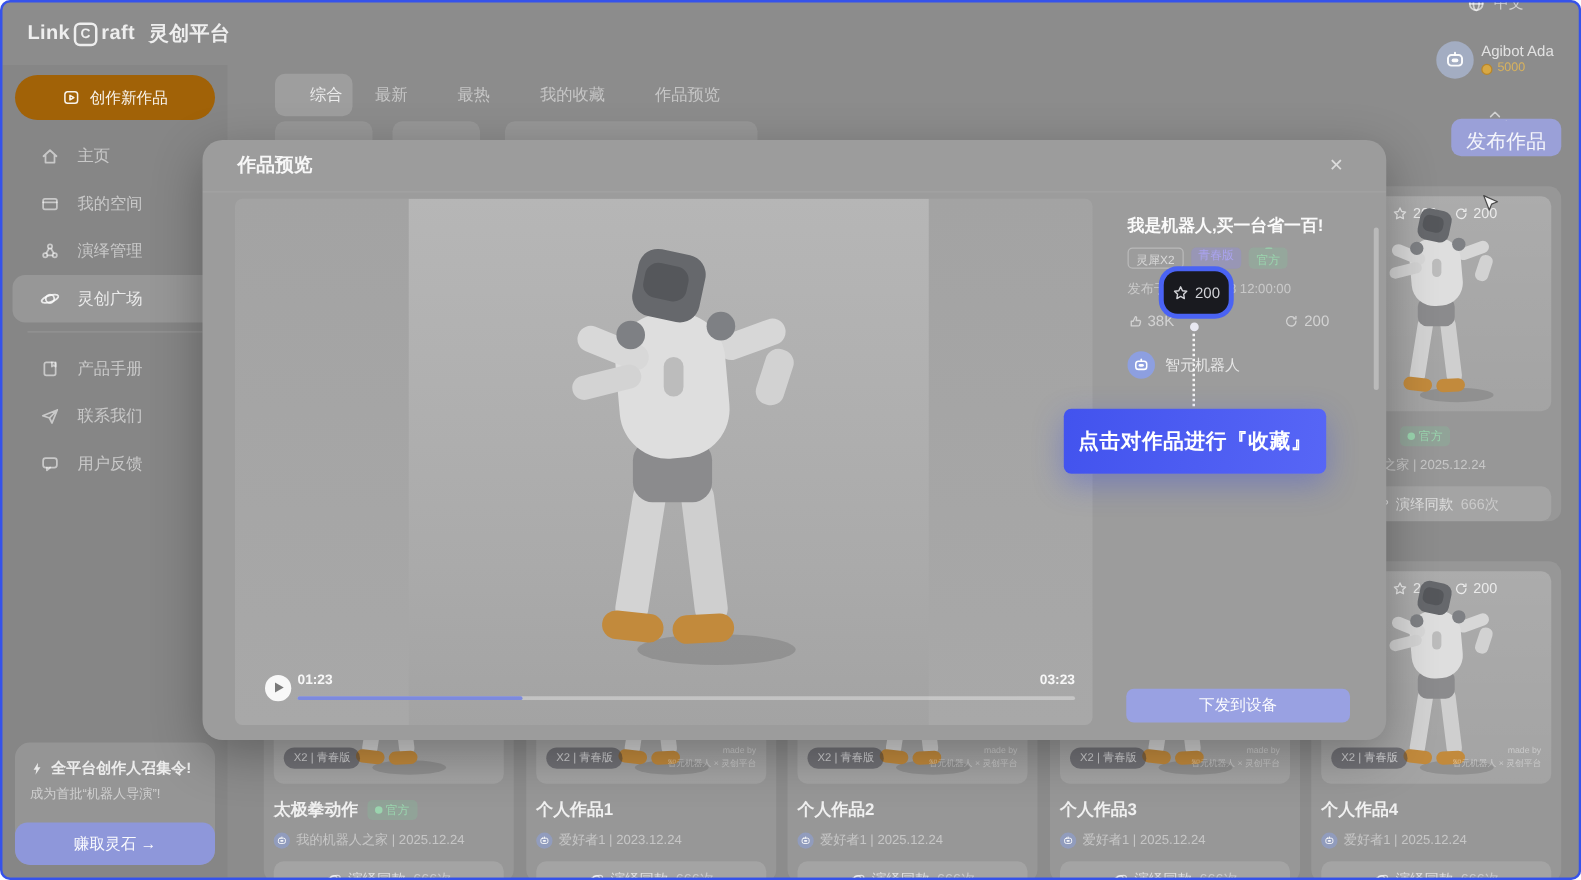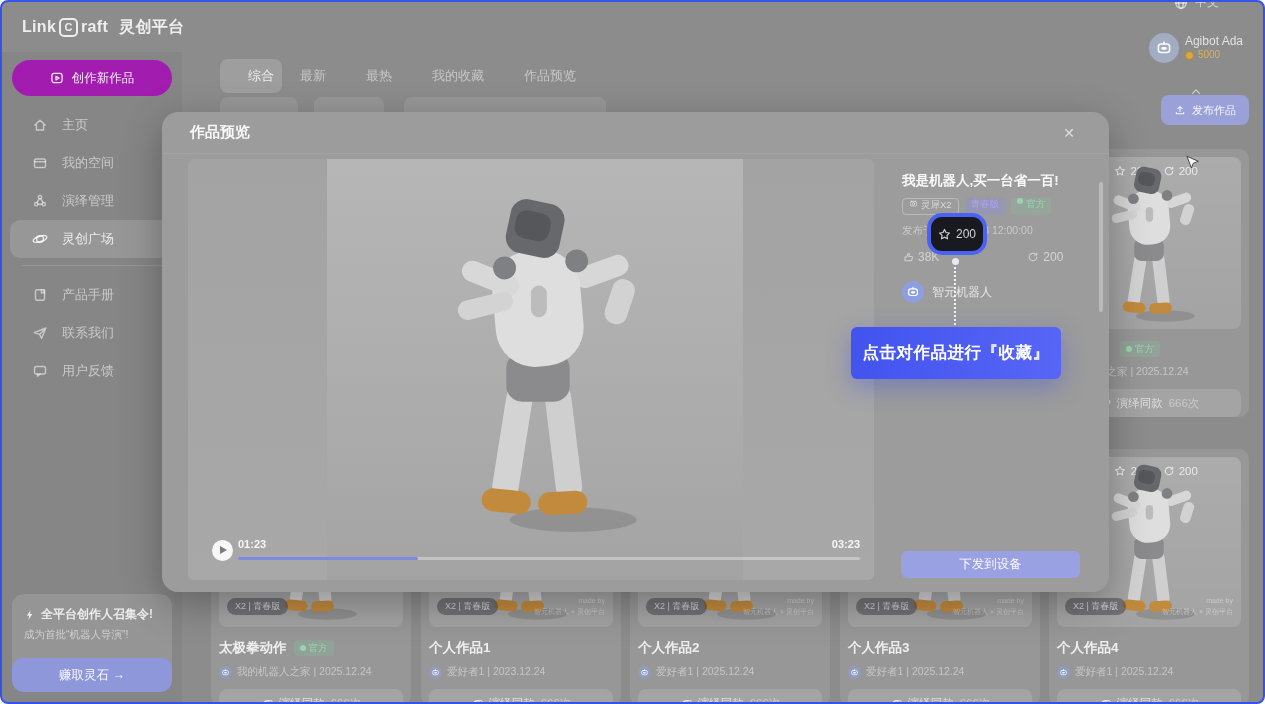--- a/index.html
+++ b/index.html
@@ -21,35 +21,35 @@
   .hdr-right{display:flex;align-items:center;gap:22px;color:rgba(255,255,255,.6);font-size:12px;flex-direction:column;}
   .hitem{display:flex;align-items:center;gap:6px;cursor:pointer;}
   .avatar{width:30px;height:30px;border-radius:50%;background:#a3adc2;display:flex;align-items:center;justify-content:center;color:rgba(255,255,255,.95);overflow:hidden;}
   .uinfo{display:flex;flex-direction:column;line-height:1.25;}
   .uname{font-size:12px;color:rgba(255,255,255,.75);}
   .ucoins{display:flex;align-items:center;gap:4px;font-size:10px;color:#d9b25c;}
   .coin{width:9px;height:9px;border-radius:50%;background:#d8a843;border:1.5px solid #b8862a;display:inline-block;}
 
   
   #sidebar{position:absolute;left:0;top:50px;bottom:0;width:180px;background:rgba(0,0,0,.04);z-index:2;}
-  #createBtn{position:absolute;left:10px;top:8px;width:160px;height:36px;border:none;border-radius:18px;background:#a21caf;color:rgba(255,255,255,.92);font-size:12.5px;display:flex;align-items:center;justify-content:center;gap:8px;cursor:pointer;font-family:inherit;}
+  #createBtn{position:absolute;left:10px;top:8px;width:160px;height:36px;border:none;border-radius:18px;background:#a16207;color:rgba(255,255,255,.92);font-size:12.5px;display:flex;align-items:center;justify-content:center;gap:8px;cursor:pointer;font-family:inherit;}
   .sb-item{position:absolute;left:8px;width:164px;height:38px;border-radius:10px;display:flex;align-items:center;gap:14px;padding-left:22px;color:rgba(255,255,255,.55);font-size:13px;cursor:pointer;}
   .sb-item.active{background:rgba(255,255,255,.14);color:rgba(255,255,255,.8);}
   .sb-div{position:absolute;left:20px;width:140px;height:1px;background:rgba(255,255,255,.12);}
   #promo{position:absolute;left:10px;top:542px;width:160px;height:98px;border-radius:12px;background:rgba(255,255,255,.13);overflow:hidden;}
   #promo .p-title{display:flex;align-items:center;gap:5px;padding:12px 12px 0;font-size:12px;font-weight:bold;color:rgba(255,255,255,.82);}
   #promo .p-sub{padding:5px 12px 0;font-size:10.5px;color:rgba(255,255,255,.55);}
   #promo button{position:absolute;left:0;right:0;bottom:0;height:34px;border:none;border-radius:10px;background:#8e97da;color:rgba(255,255,255,.95);font-size:12.5px;cursor:pointer;font-family:inherit;}
 
   
   #tabs{position:absolute;left:218px;top:57px;height:34px;display:flex;align-items:center;gap:40px;color:rgba(255,255,255,.5);font-size:13px;z-index:2;}
   #tabs .chip{width:62px;height:34px;margin-right:-22px;border-radius:8px;background:rgba(255,255,255,.16);color:rgba(255,255,255,.8);display:flex;align-items:center;justify-content:center;padding-left:20px;}
   .tab{cursor:pointer;}
   .filter-ghost{position:absolute;top:95px;height:30px;border-radius:8px;background:rgba(255,255,255,.10);z-index:2;}
-  #publishBtn{position:absolute;left:1159px;top:93px;width:88px;height:30px;border:none;border-radius:8px;background:#9aa0d8;color:rgba(255,255,255,.9);font-size:11px;display:flex;align-items:center;justify-content:center;gap:6px;cursor:pointer;z-index:2;font-family:Liberation Sans, sans-serif;}
+  #publishBtn{position:absolute;left:1159px;top:93px;width:88px;height:30px;border:none;border-radius:8px;background:#9aa0d8;color:rgba(255,255,255,.9);font-size:16px;display:flex;align-items:center;justify-content:center;gap:6px;cursor:pointer;z-index:2;font-family:Liberation Sans, sans-serif;flex-direction:column;}
 
   
   .card{position:absolute;width:200px;border-radius:10px;background:rgba(255,255,255,.10);padding:8px;z-index:1;}
   .card-img{position:relative;height:170px;border-radius:8px;background:linear-gradient(180deg,rgba(255,255,255,.20),rgba(255,255,255,.12));overflow:hidden;cursor:pointer;}
   .card-stats{position:absolute;left:8px;right:6px;top:8px;display:flex;align-items:center;gap:13px;font-size:11.5px;color:rgba(255,255,255,.75);}
   .cstat{display:flex;align-items:center;gap:4px;}
   .robot-mini{position:absolute;left:50%;transform:translateX(-50%);bottom:4px;width:104px;height:164px;}
   .img-chip{position:absolute;left:8px;bottom:12px;height:17px;padding:0 8px;border-radius:9px;background:rgba(50,52,62,.45);color:rgba(255,255,255,.65);font-size:9px;display:flex;align-items:center;}
   .wm{position:absolute;right:8px;bottom:10px;text-align:right;font-size:7px;line-height:1.5;color:rgba(255,255,255,.4);}
   .card-title-row{display:flex;align-items:center;gap:7px;margin-top:12px;}
@@ -73,21 +73,21 @@
   #playBtn{position:absolute;left:0;top:2px;width:21px;height:21px;border:none;border-radius:50%;background:rgba(255,255,255,.92);cursor:pointer;}
   #playBtn::after{content:"";position:absolute;left:8px;top:6px;border-left:7px solid #7a7a7a;border-top:4.5px solid transparent;border-bottom:4.5px solid transparent;}
   .t-cur{position:absolute;left:26px;top:0;font-size:11px;font-weight:bold;}
   .t-tot{position:absolute;right:0;top:0;font-size:11px;font-weight:bold;}
   .progress{position:absolute;left:26px;right:0;top:19px;height:3px;border-radius:2px;background:rgba(255,255,255,.35);cursor:pointer;}
   .progress-fill{height:3px;border-radius:2px;background:#7d8ade;width:29%;}
   #modalScroll{position:absolute;right:6px;top:70px;width:4px;height:130px;border-radius:2px;background:rgba(255,255,255,.3);cursor:pointer;}
   #info{position:absolute;left:740px;top:47px;width:180px;}
   .w-title{font-size:13.5px;font-weight:bold;color:rgba(255,255,255,.95);margin-top:13px;}
   .w-tags{display:flex;align-items:center;gap:6px;margin-top:8px;}
-  .tg{height:17px;border-radius:4px;font-size:9.5px;display:flex;gap:3px;padding:0 6px;}
+  .tg{height:17px;border-radius:4px;font-size:9.5px;display:flex;align-items:center;gap:3px;padding:0 6px;flex-direction:column;}
   .tg.model{border:1px solid rgba(255,255,255,.3);color:rgba(255,255,255,.6);}
   .tg.edition{background:rgba(140,130,255,.25);color:#aaa3ef;}
   .tg.official{background:rgba(120,220,160,.18);color:#9ad4ae;}
   .w-date{margin-top:9px;font-size:10.5px;color:rgba(255,255,255,.45);}
   .w-stats{margin-top:7px;display:flex;align-items:center;gap:16px;font-size:12px;color:rgba(255,255,255,.55);height:24px;}
   .w-stats .gap{width:56px;}
   .w-author{margin-top:12px;display:flex;align-items:center;gap:8px;font-size:12px;color:rgba(255,255,255,.75);}
   .w-avatar{width:22px;height:22px;border-radius:50%;background:#8d9fe0;display:flex;align-items:center;justify-content:center;color:#fff;}
   #deployBtn{position:absolute;left:739px;top:439px;width:179px;height:27px;border:none;border-radius:6px;background:#99a1e2;color:rgba(255,255,255,.95);font-size:12.5px;cursor:pointer;font-family:inherit;}
 

